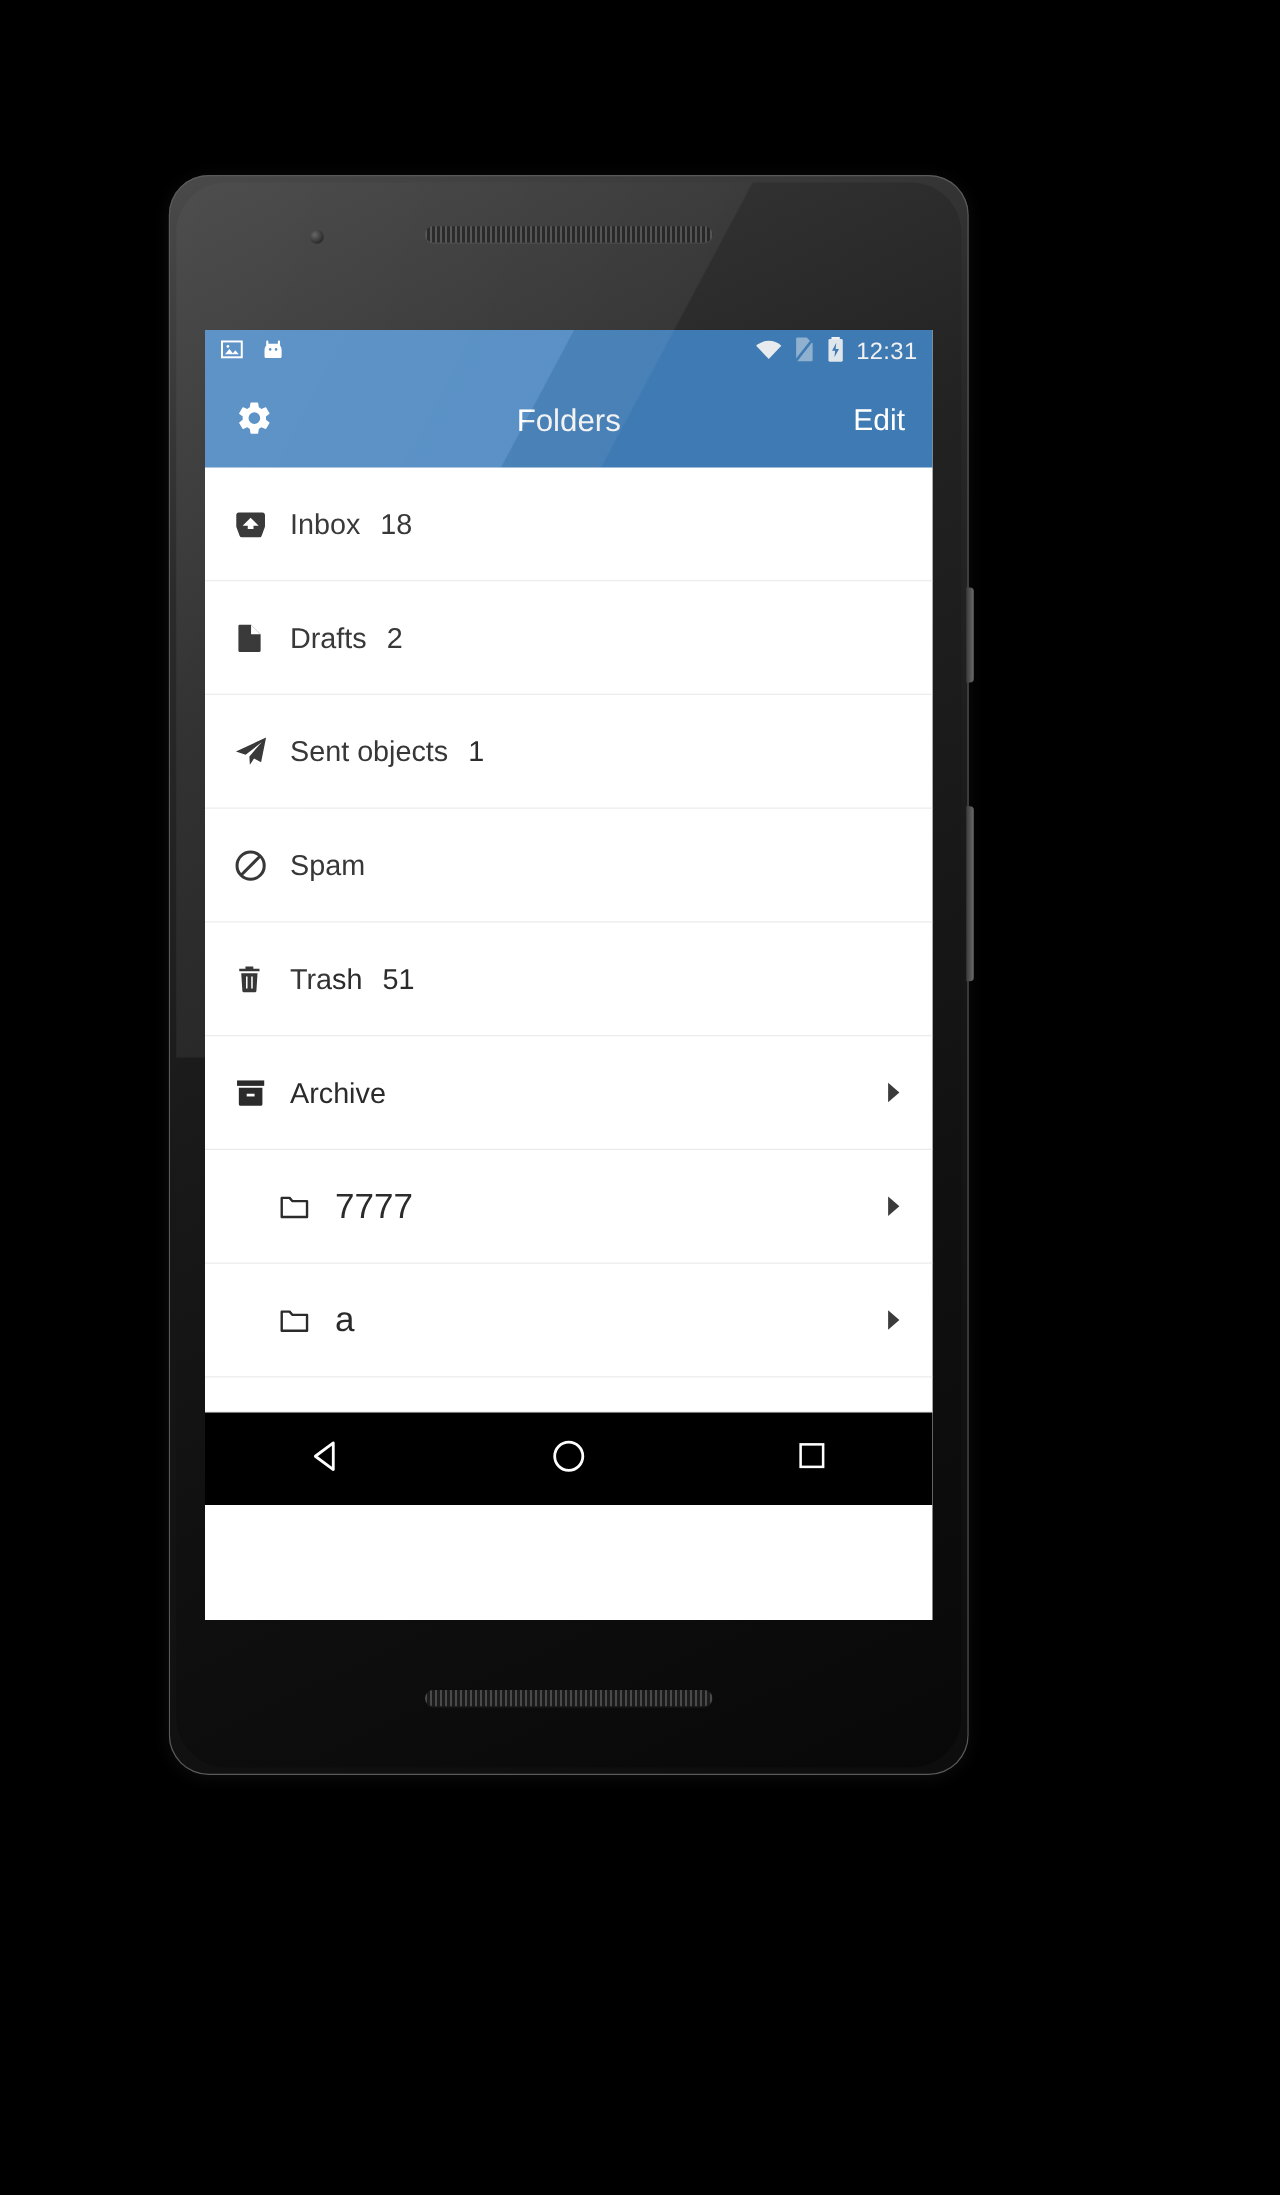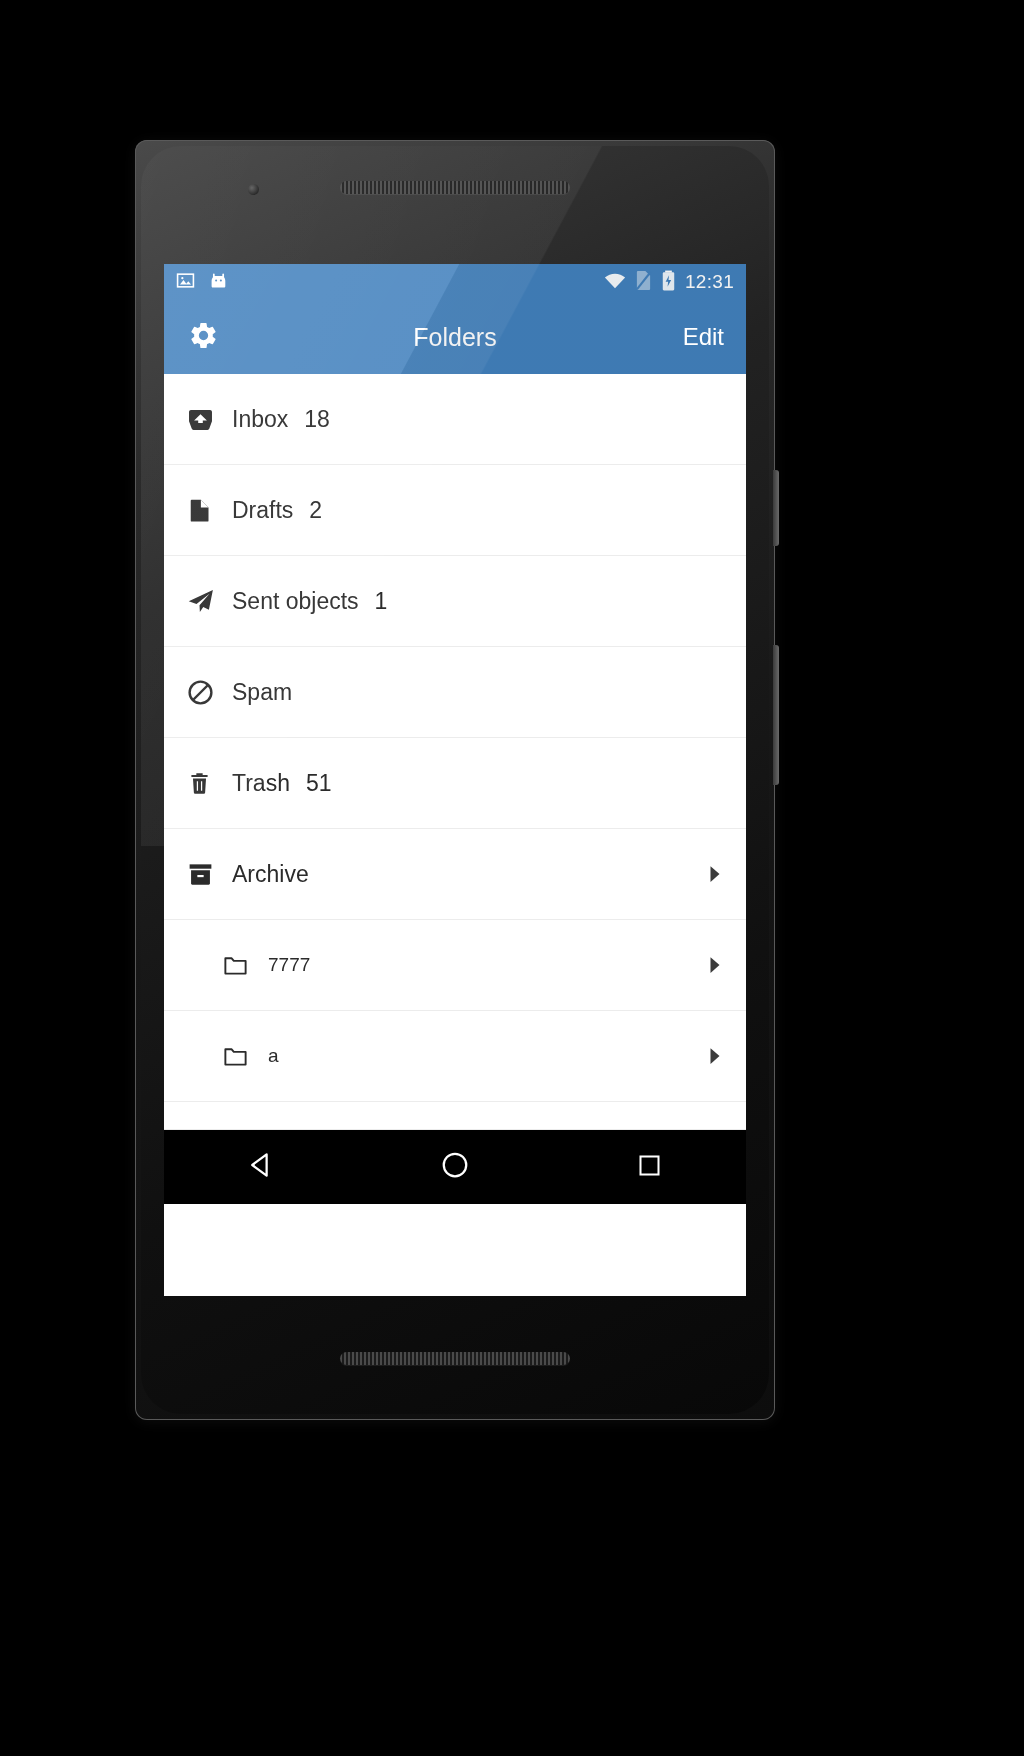--- a/index.html
+++ b/index.html
@@ -6,21 +6,21 @@
   body{
     width:1024px;height:1756px;background:#000;overflow:hidden;
     font-family:"Liberation Sans", sans-serif;
     -webkit-font-smoothing:antialiased;
   }
   .stage{position:relative;width:1024px;height:1756px;background:#000;}
 
   
   .phone{
     position:absolute;left:135px;top:140px;width:640px;height:1280px;
-    border-radius:12px;
+    border-radius:32px;
     background:linear-gradient(160deg,#4a4a4a 0%,#2b2b2b 22%,#171717 55%,#0d0d0d 100%);
     box-shadow:0 0 0 1px #5a5a5a inset, 0 2px 14px rgba(255,255,255,0.05);
   }
   .phone-inner{
     position:absolute;left:6px;top:6px;width:628px;height:1268px;border-radius:40px;
     background:linear-gradient(155deg,#3d3d3d 0%,#222 30%,#101010 70%,#080808 100%);
   }
   
   .gloss{
     position:absolute;left:6px;top:6px;width:628px;height:700px;border-radius:40px 40px 0 0;
@@ -86,21 +86,21 @@
   .row{
     display:flex;align-items:center;height:91px;padding:0 22px;
     border-bottom:1px solid #ececec;cursor:pointer;box-sizing:border-box;
   }
   .row .ico{width:46px;flex:0 0 46px;display:flex;align-items:center;}
   .row .label{font-size:23px;color:#2b2b2b;}
   .row .count{font-size:23px;color:#2b2b2b;margin-left:16px;}
   .row .spacer{flex:1;}
   .row .chev{color:#444;display:flex;align-items:center;}
   .row.sub{padding-left:58px;}
-  .row.sub .label{font-size:19px;}
+  .row.sub .label{font-size:28px;}
   .row.tail{border-bottom:1px solid #ececec;height:28px;}
 
   
   .navbar{
     height:74px;background:#000;display:flex;align-items:center;
     justify-content:space-around;
   }
   .navbar .nb{display:flex;align-items:center;justify-content:center;width:80px;height:74px;cursor:pointer;}
 </style>
 </head>

